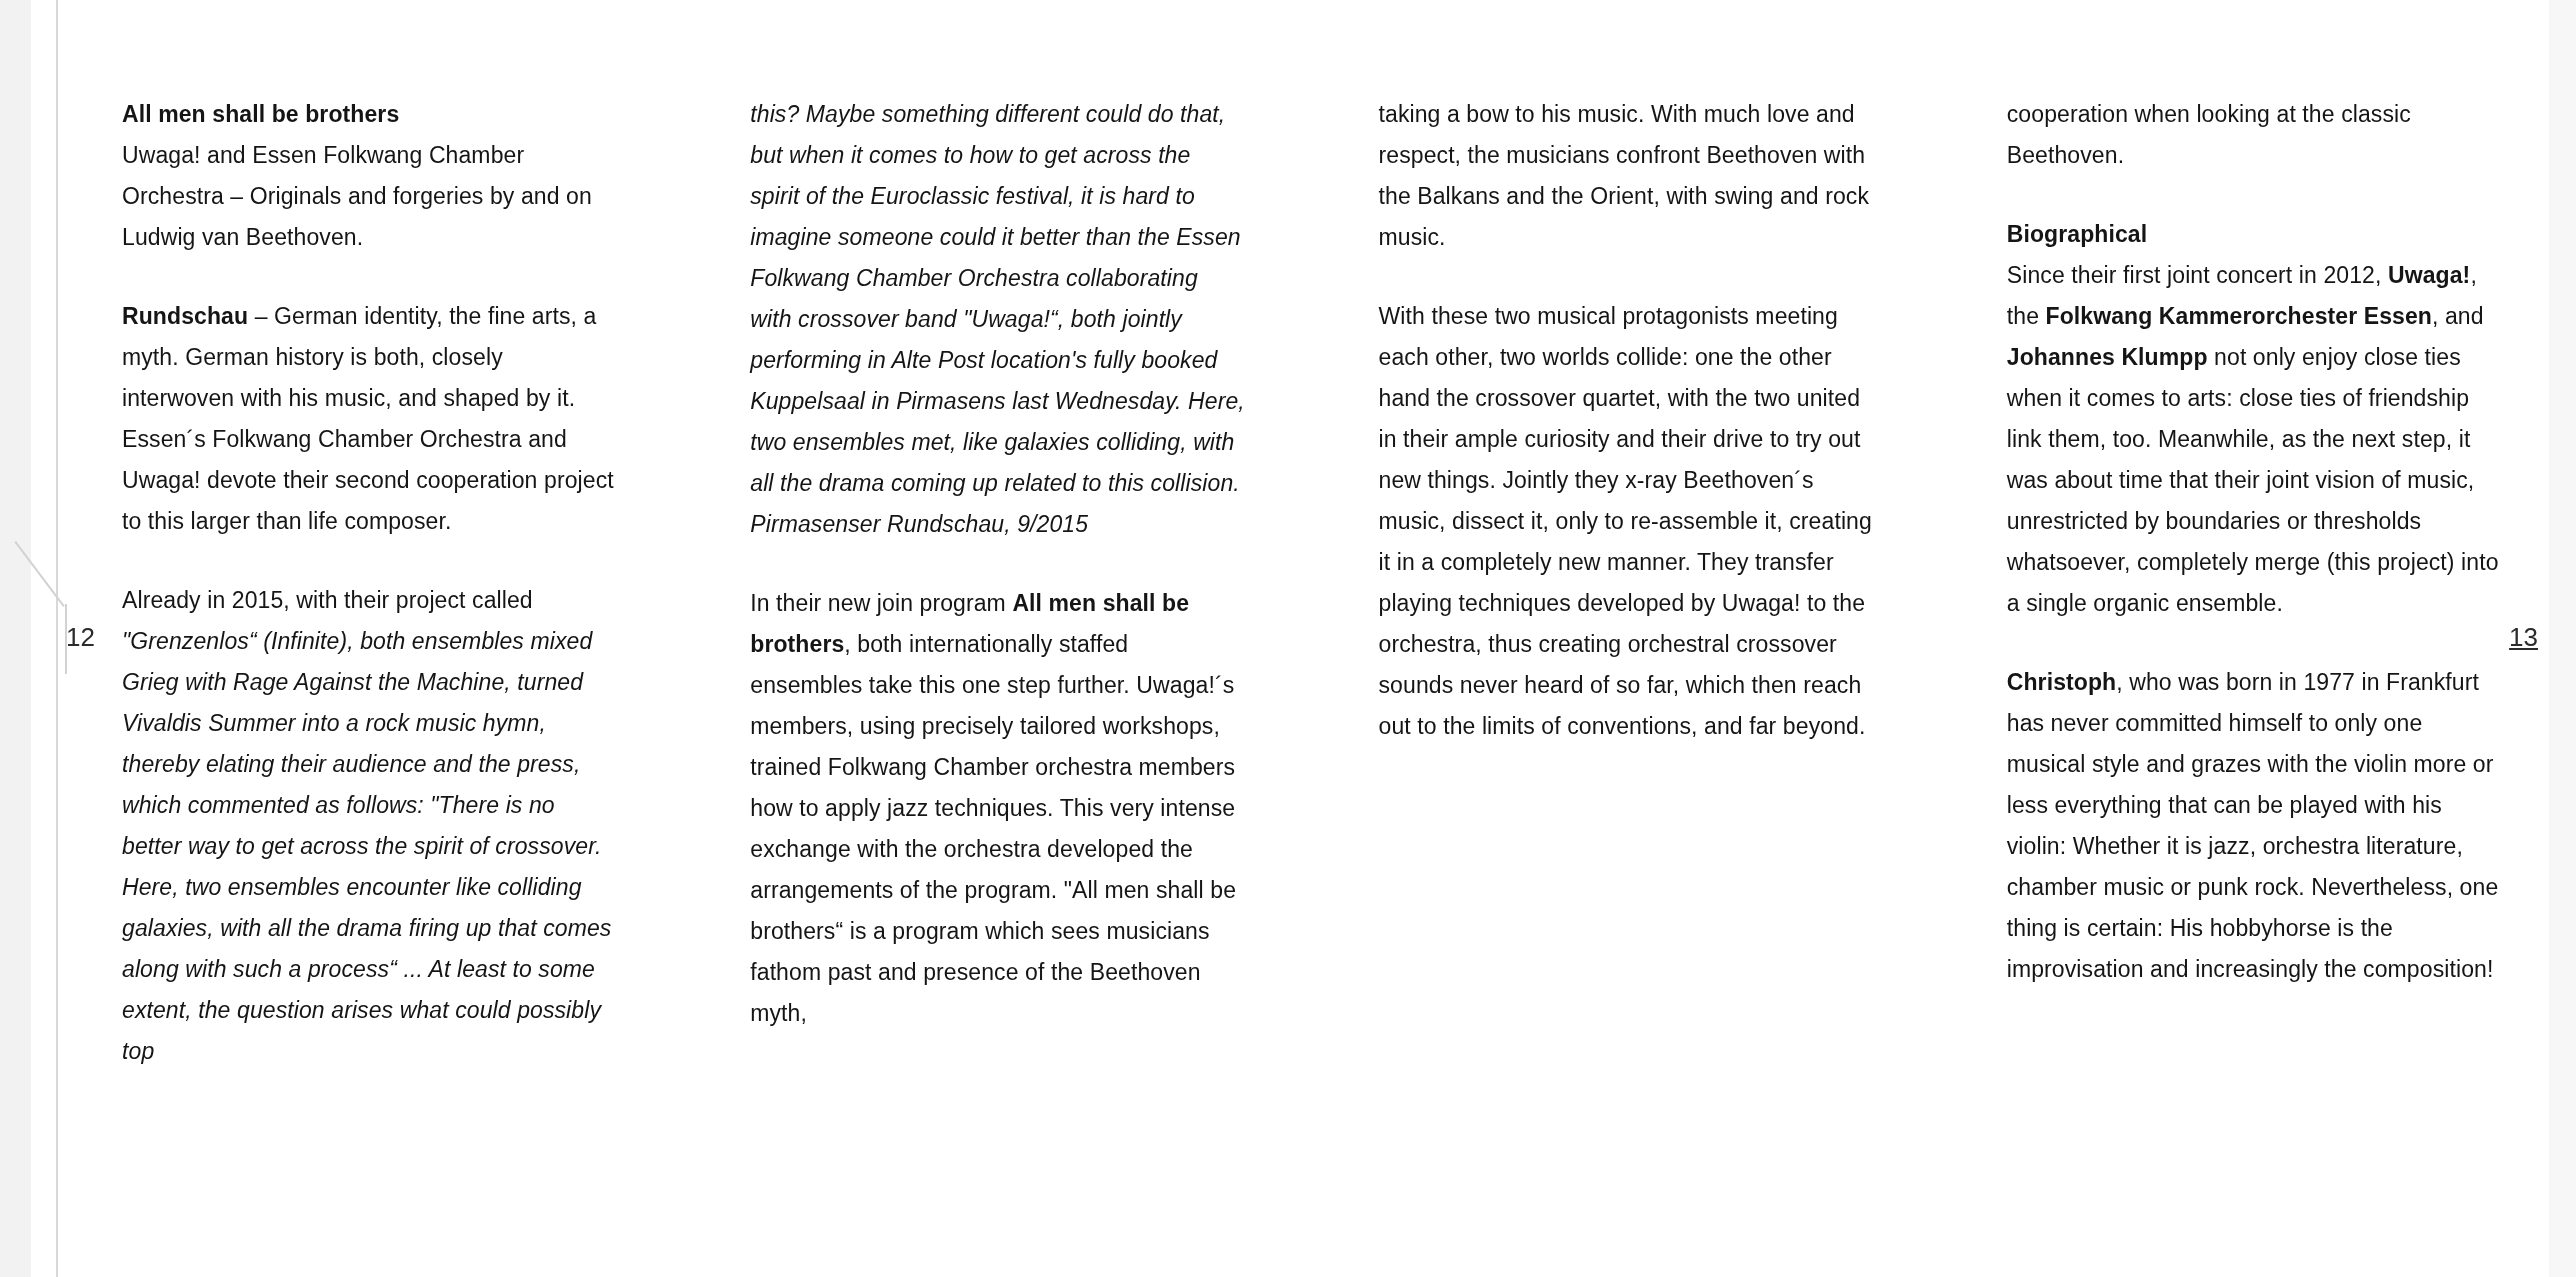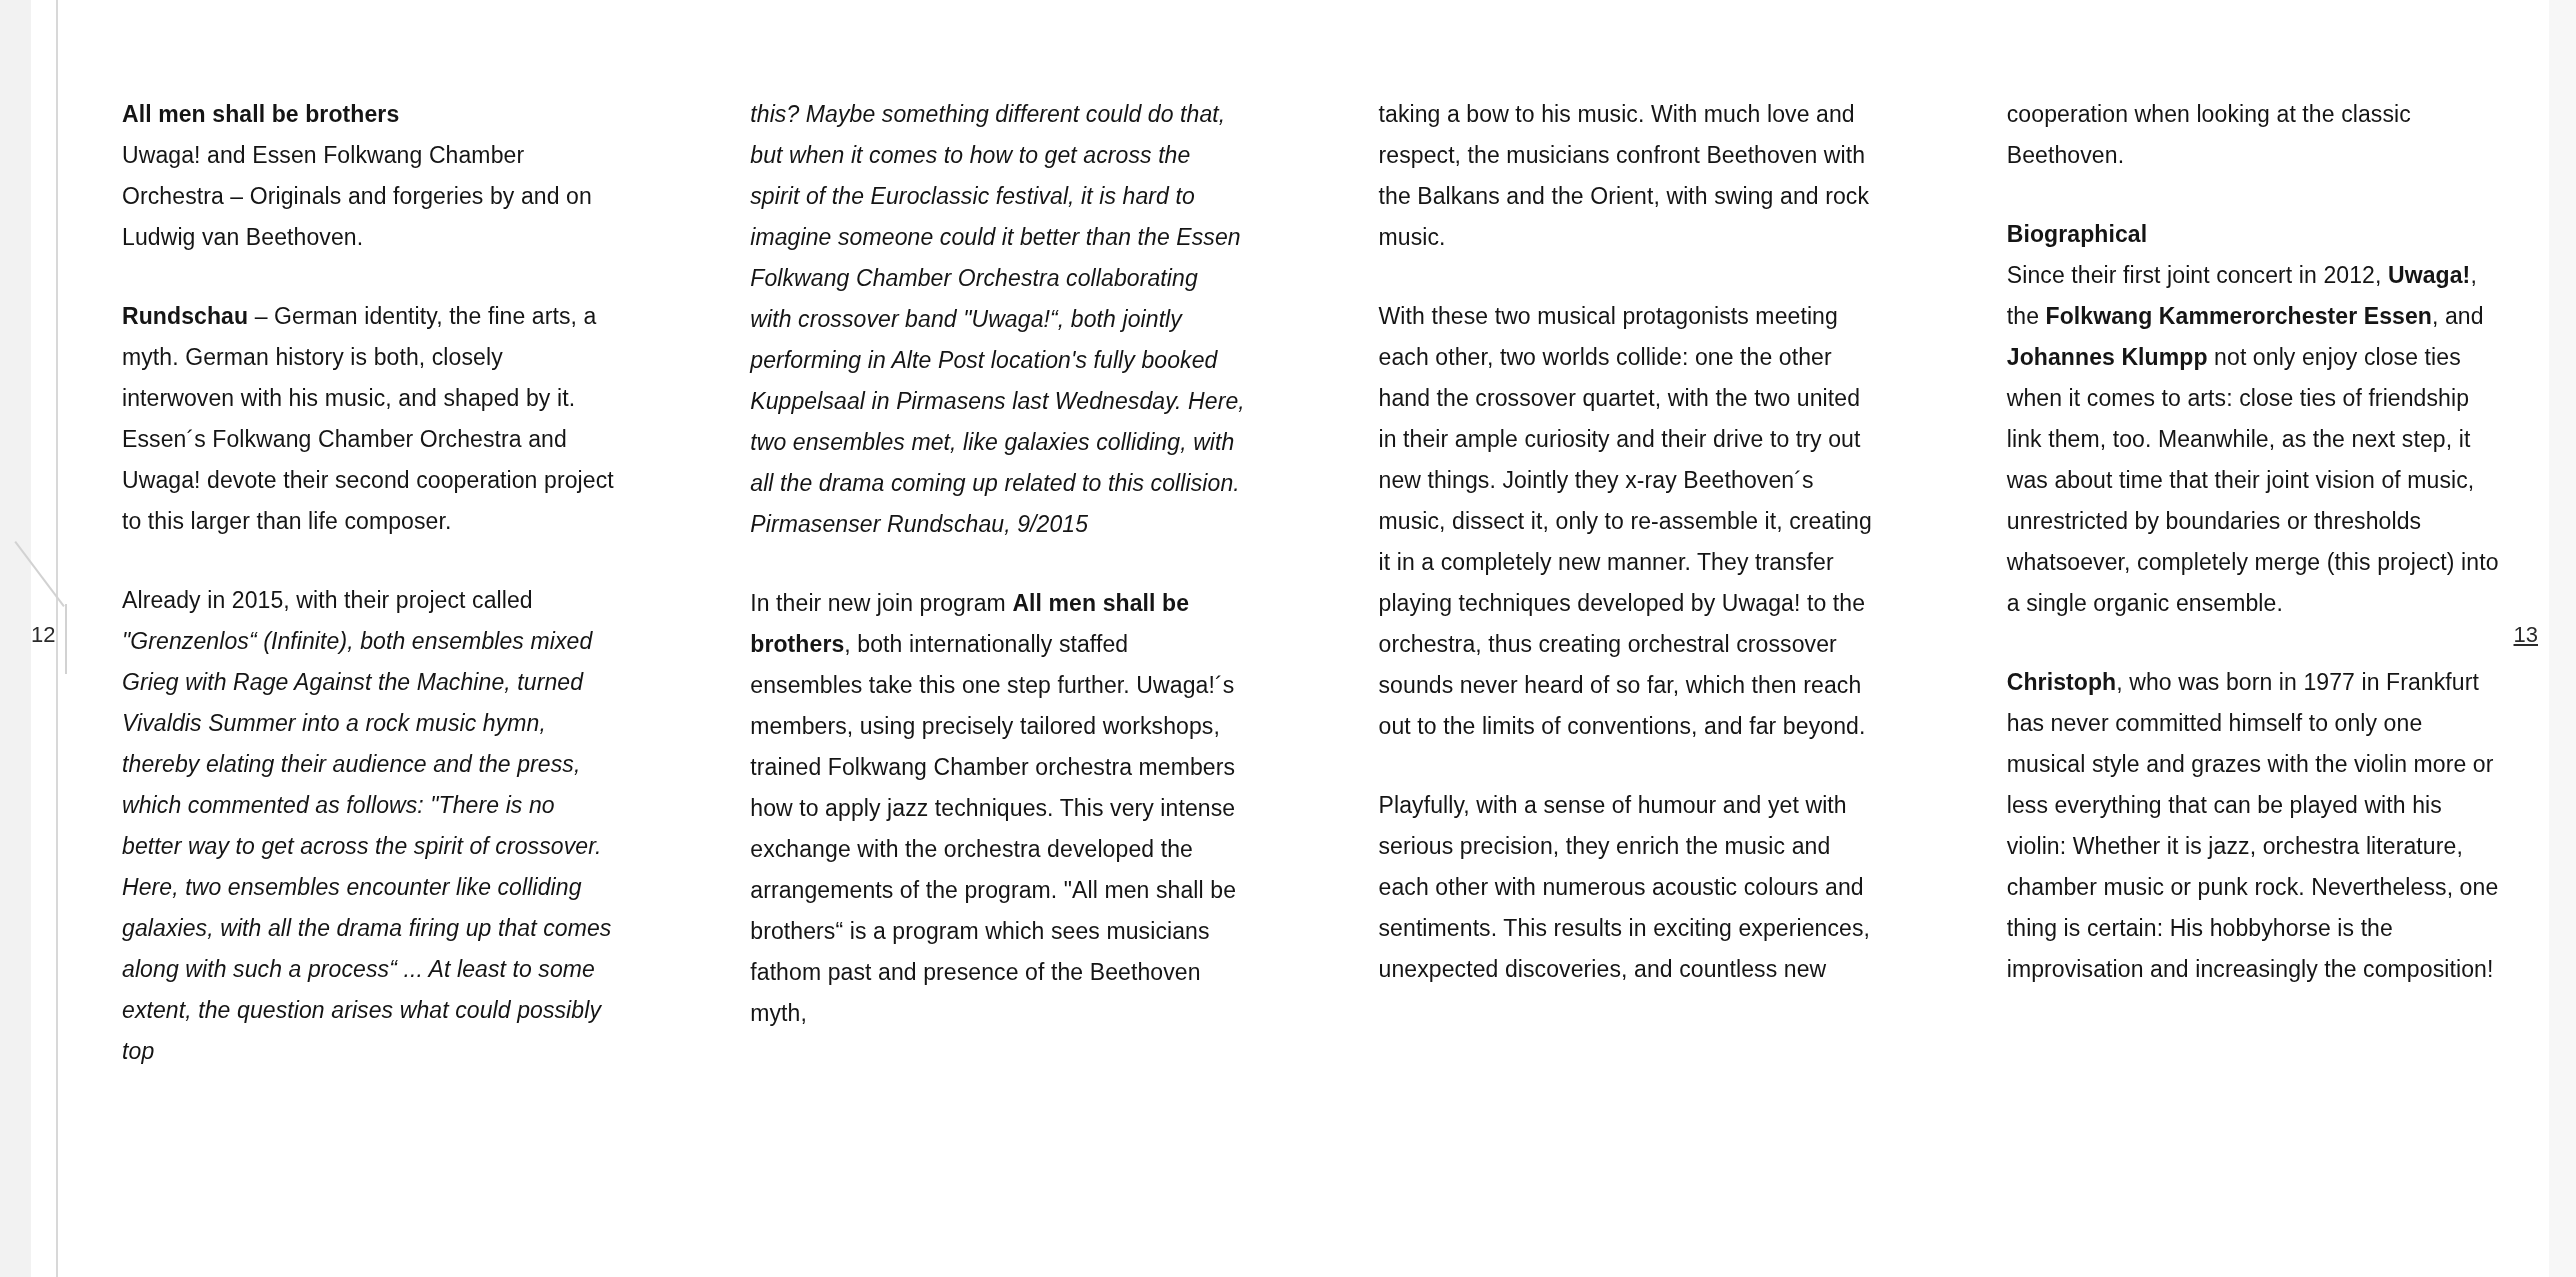--- a/index.html
+++ b/index.html
@@ -69,23 +69,24 @@
     left: 49px;
     top: 63px;
     width: 1.8px;
     height: 70px;
     background: #d2d2d2;
   }
 
   
   .folio {
     position: absolute;
-    font-size: 22px;
+    font-size: 26px;
     color: #2b2b2b;
     font-family: "Liberation Sans", sans-serif;
+    margin-left: 35px;
   }
   .folio-left {
     left: 31px;
     top: 622px;
   }
   .folio-right {
     right: 38px;
     top: 622px;
     text-decoration: underline;
   }
@@ -157,21 +158,20 @@
       <p class="italic" style="margin-bottom:0">this? Maybe something different could do that, but when it comes to how to get across the spirit of the Euroclassic festival, it is hard to imagine someone could it better than the Essen Folkwang Chamber Orchestra collaborating with crossover band "Uwaga!“, both jointly performing in Alte Post location's fully booked Kuppelsaal in Pirmasens last Wednesday. Here, two ensembles met, like galaxies colliding, with all the drama coming up related to this collision.</p>
       <p class="italic">Pirmasenser Rundschau, 9/2015</p>
       <p>
         <span>In their new join program </span><b>All men shall be brothers</b><span>, both internationally staffed ensembles take this one step further. Uwaga!´s members, using precisely tailored workshops, trained Folkwang Chamber orchestra members how to apply jazz techniques. This very intense exchange with the orchestra developed the arrangements of the program. "All men shall be brothers“ is a program which sees musicians fathom past and presence of the Beethoven myth,</span>
       </p>
     </div>
 
     <div class="col">
       <p>taking a bow to his music. With much love and respect, the musicians confront Beethoven with the Balkans and the Orient, with swing and rock music.</p>
       <p>With these two musical protagonists meeting each other, two worlds collide: one the other hand the crossover quartet, with the two united in their ample curiosity and their drive to try out new things. Jointly they x-ray Beethoven´s music, dissect it, only to re-assemble it, creating it in a completely new manner. They transfer playing techniques developed by Uwaga! to the orchestra, thus creating orchestral crossover sounds never heard of so far, which then reach out to the limits of conventions, and far beyond.</p>
-      <p>Playfully, with a sense of humour and yet with serious precision, they enrich the music and each other with numerous acoustic colours and sentiments. This results in exciting experiences, unexpected discoveries, and countless new</p>
     </div>
 
     <div class="col">
       <p>cooperation when looking at the classic Beethoven.</p>
       <p>
         <b>Biographical</b><br>
         <span>Since their first joint concert in 2012, </span><b>Uwaga!</b><span>, the </span><b>Folkwang Kammerorchester Essen</b><span>, and </span><b>Johannes Klumpp</b><span> not only enjoy close ties when it comes to arts: close ties of friendship link them, too. Meanwhile, as the next step, it was about time that their joint vision of music, unrestricted by boundaries or thresholds whatsoever, completely merge (this project) into a single organic ensemble.</span>
       </p>
       <p>
         <b>Christoph</b><span>, who was born in 1977 in Frankfurt has never committed himself to only one musical style and grazes with the violin more or less everything that can be played with his violin: Whether it is jazz, orchestra literature, chamber music or punk rock. Nevertheless, one thing is certain: His hobbyhorse is the improvisation and increasingly the composition!</span>

